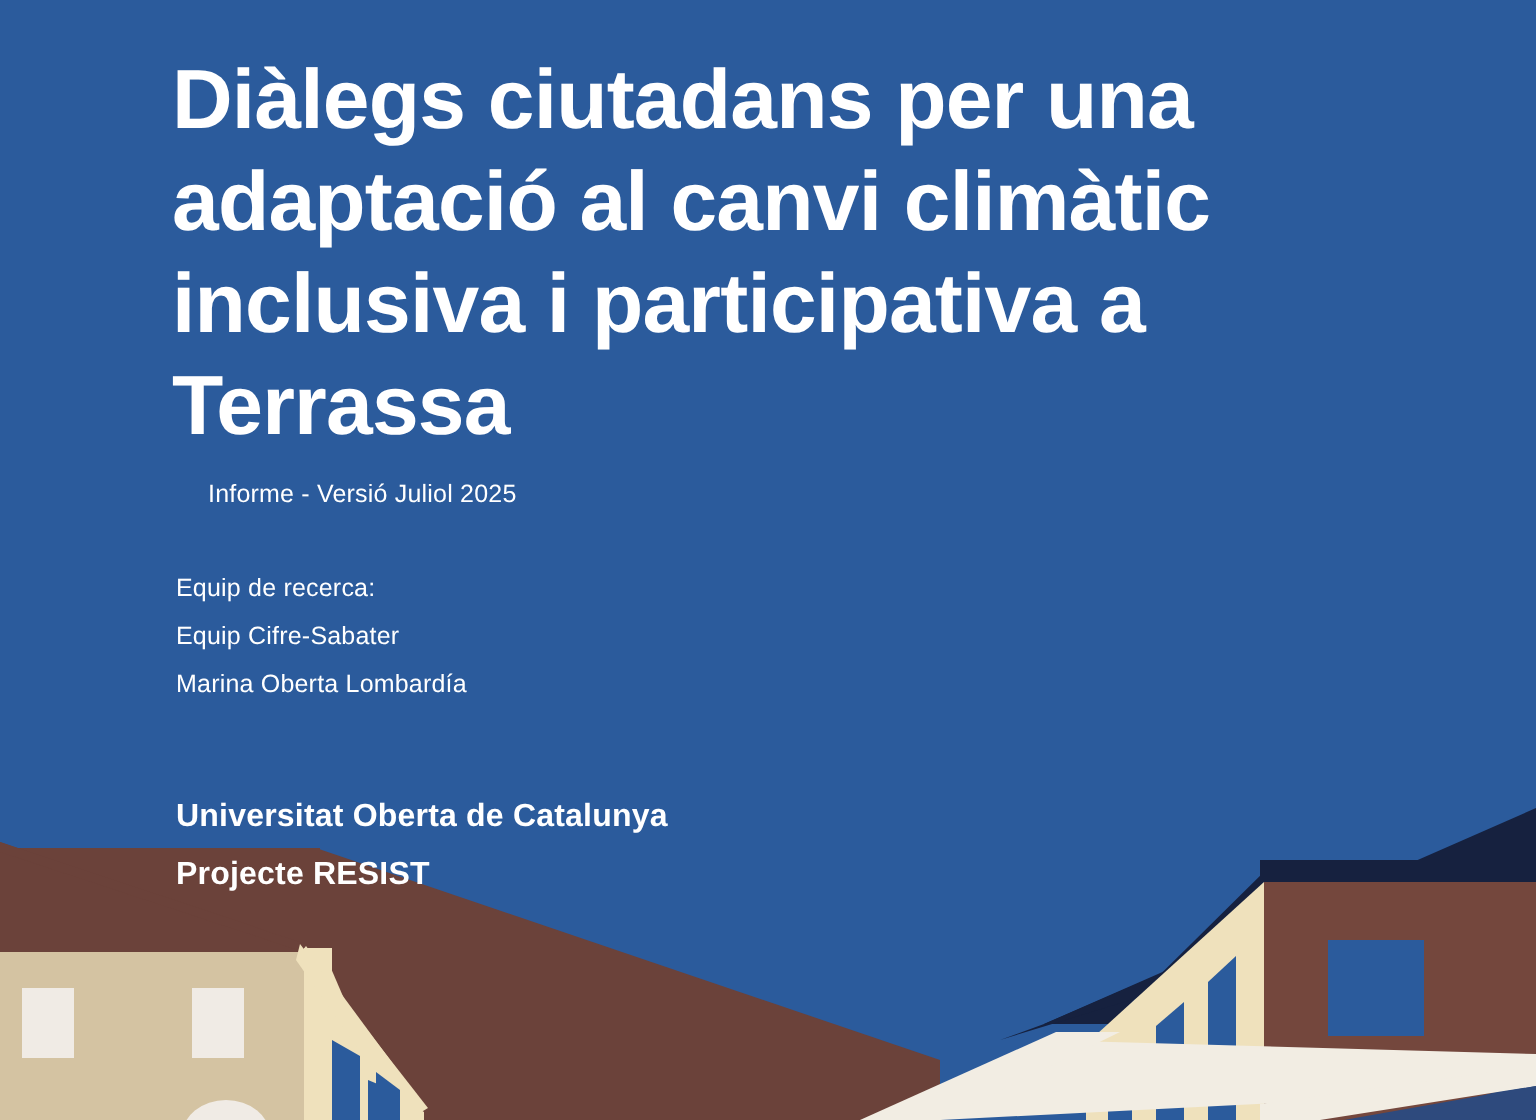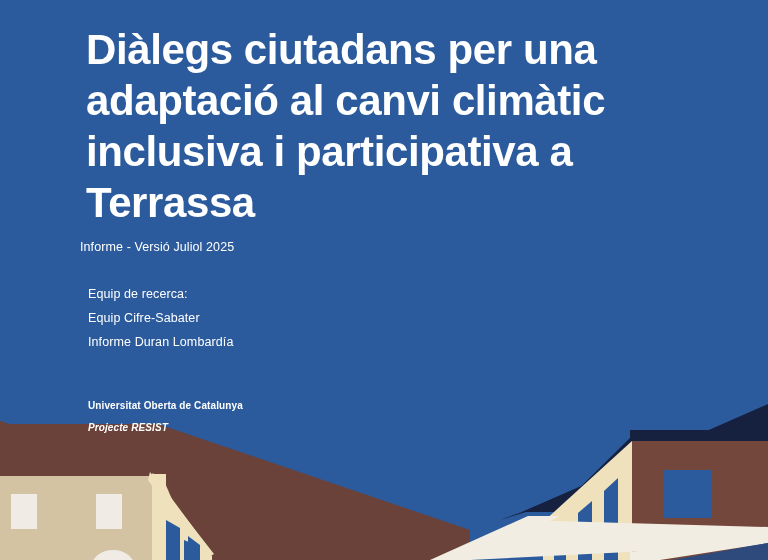--- a/index.html
+++ b/index.html
@@ -44,21 +44,21 @@
     width: 600px;
     color: #FFFFFF;
     font-size: 42px;
     line-height: 51px;
     font-weight: bold;
     letter-spacing: -0.4px;
     margin: 0;
   }
   #subtitle {
     position: absolute;
-    left: 80px;
+    left: 104px;
     top: 240px;
     color: #FFFFFF;
     font-size: 12.5px;
     font-weight: normal;
     letter-spacing: 0.1px;
   }
   #team-block {
     position: absolute;
     left: 88px;
     top: 287px;
@@ -70,30 +70,29 @@
     margin-bottom: 10px;
   }
   #team-block .team-line:last-child {
     margin-bottom: 0;
   }
   #affiliation-block {
     position: absolute;
     left: 88px;
     top: 400px;
     color: #FFFFFF;
-    font-size: 10px;
+    font-size: 16px;
     font-weight: bold;
     letter-spacing: 0.1px;
   }
   #affiliation-block .aff-line {
     margin-bottom: 11px;
   }
   #affiliation-block .aff-line:last-child {
     margin-bottom: 0;
-    font-style: italic;
   }
 </style>
 </head>
 <body>
 
 <div id="cover">
 
   <svg id="illustration" viewBox="0 0 768 560" preserveAspectRatio="none">
 
     <rect x="0" y="0" width="768" height="560" fill="#2B5B9C"></rect>
@@ -160,21 +159,21 @@
 
   <div id="text-layer">
 
     <h1 id="title">Diàlegs ciutadans per una adaptació al canvi climàtic inclusiva i participativa a Terrassa</h1>
 
     <div id="subtitle">Informe - Versió Juliol 2025</div>
 
     <div id="team-block">
       <div class="team-line">Equip de recerca:</div>
       <div class="team-line">Equip Cifre-Sabater</div>
-      <div class="team-line">Informe Duran Lombardía</div>
+      <div class="team-line">Marina Oberta Lombardía</div>
     </div>
 
     <div id="affiliation-block">
       <div class="aff-line">Universitat Oberta de Catalunya</div>
       <div class="aff-line">Projecte RESIST</div>
     </div>
 
   </div>
 
 </div>

